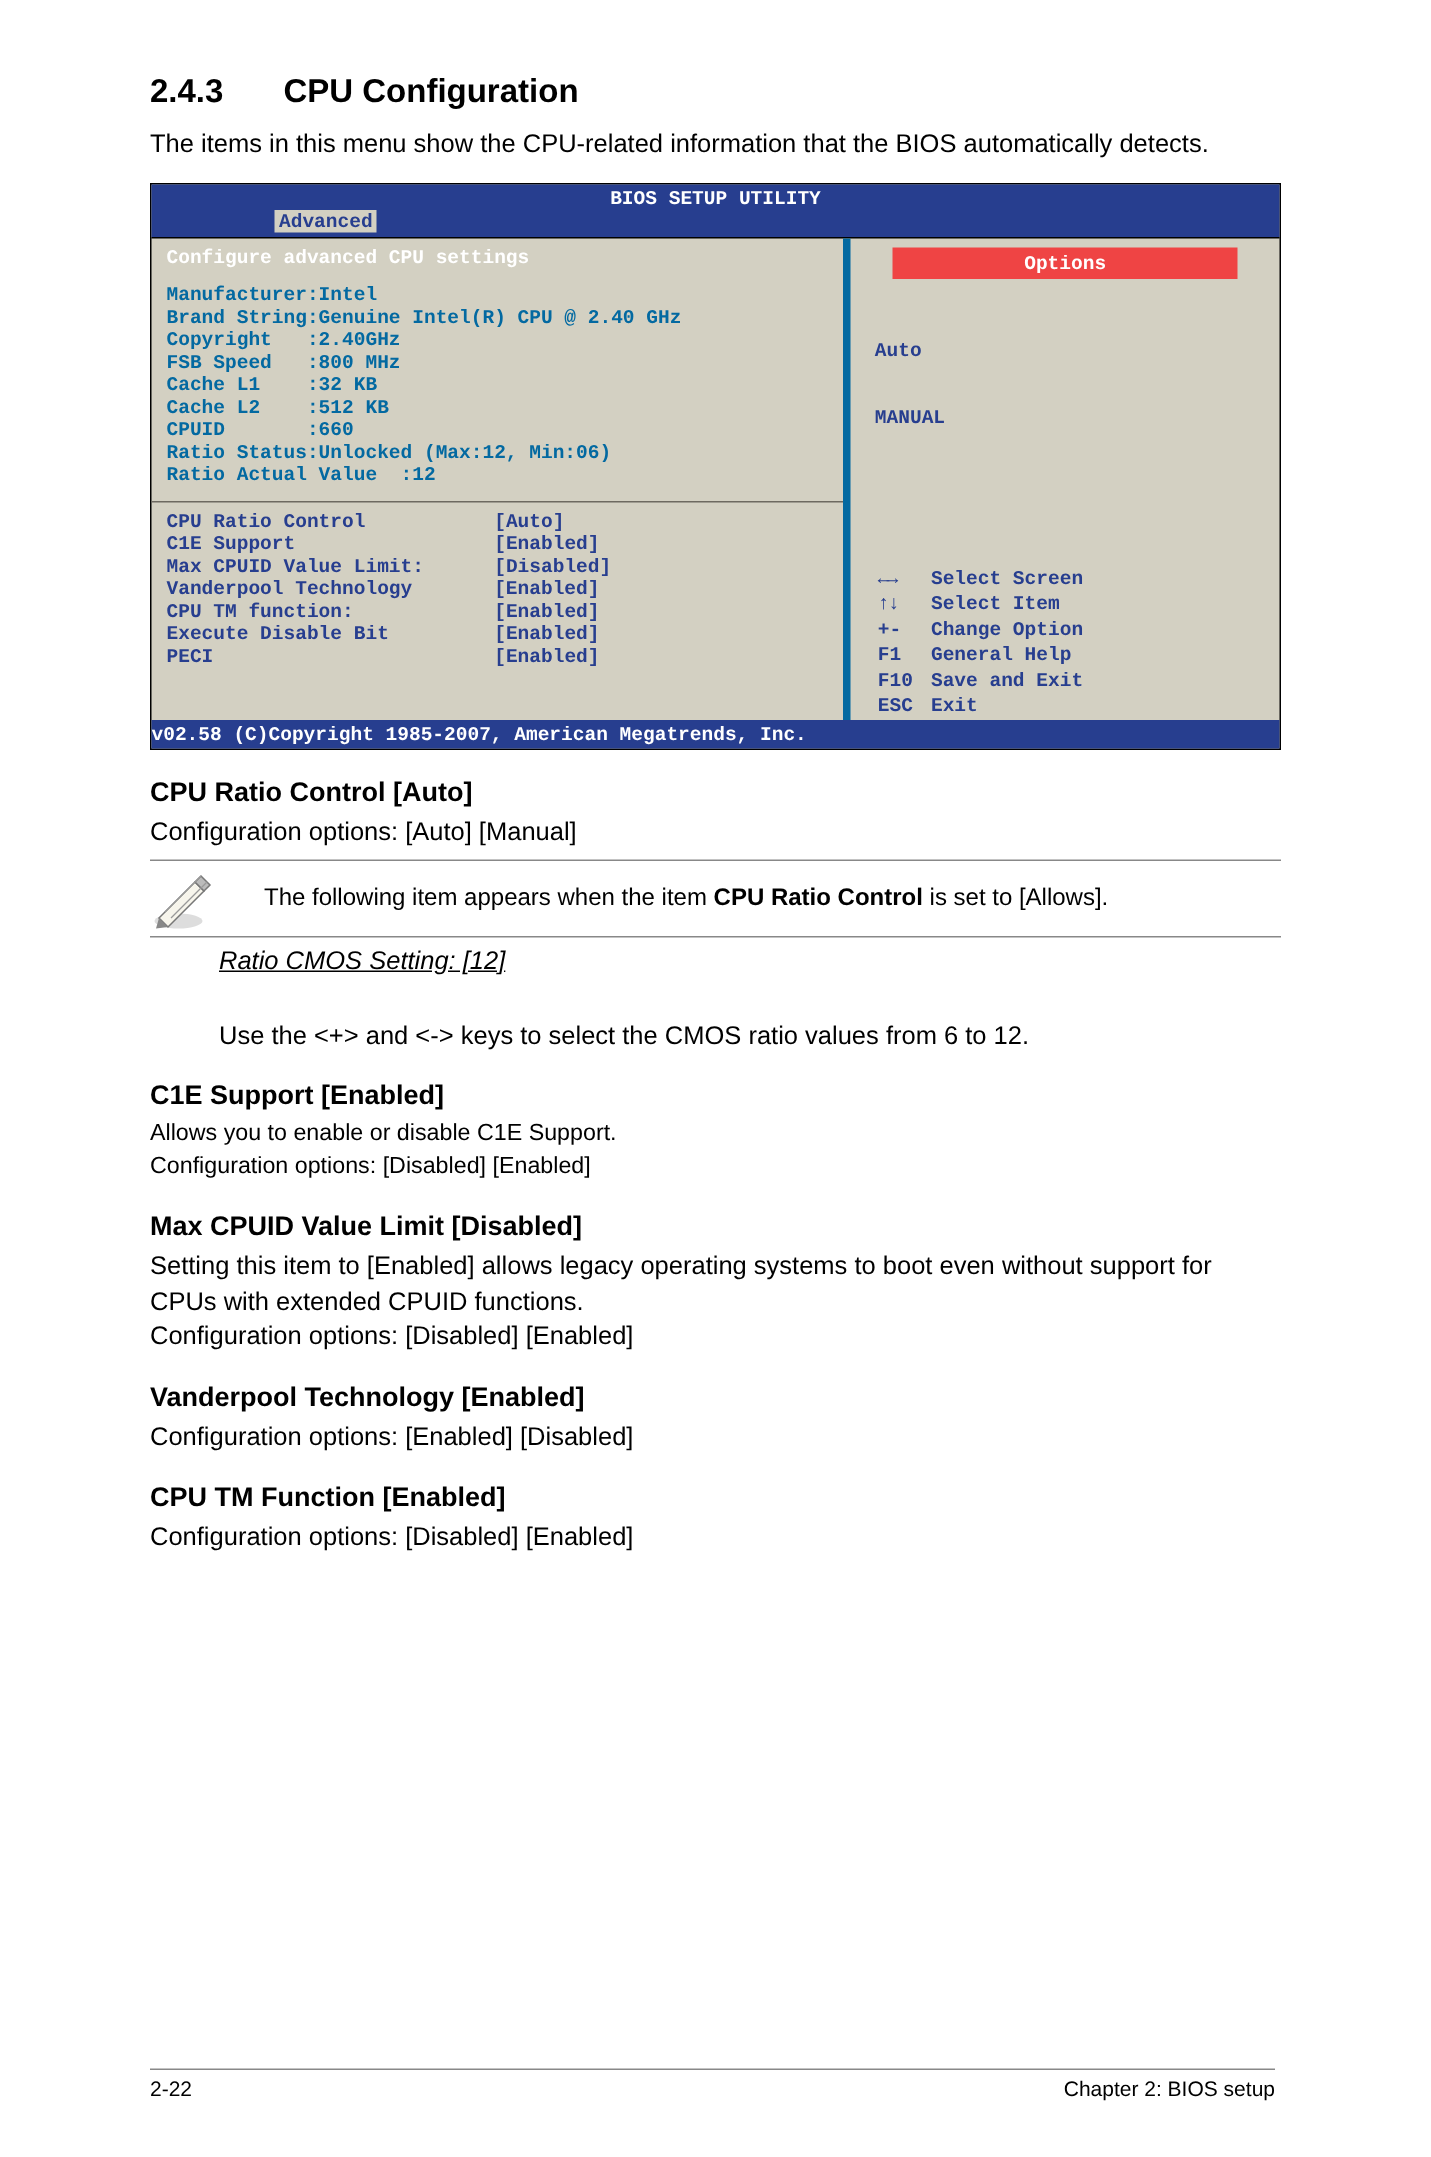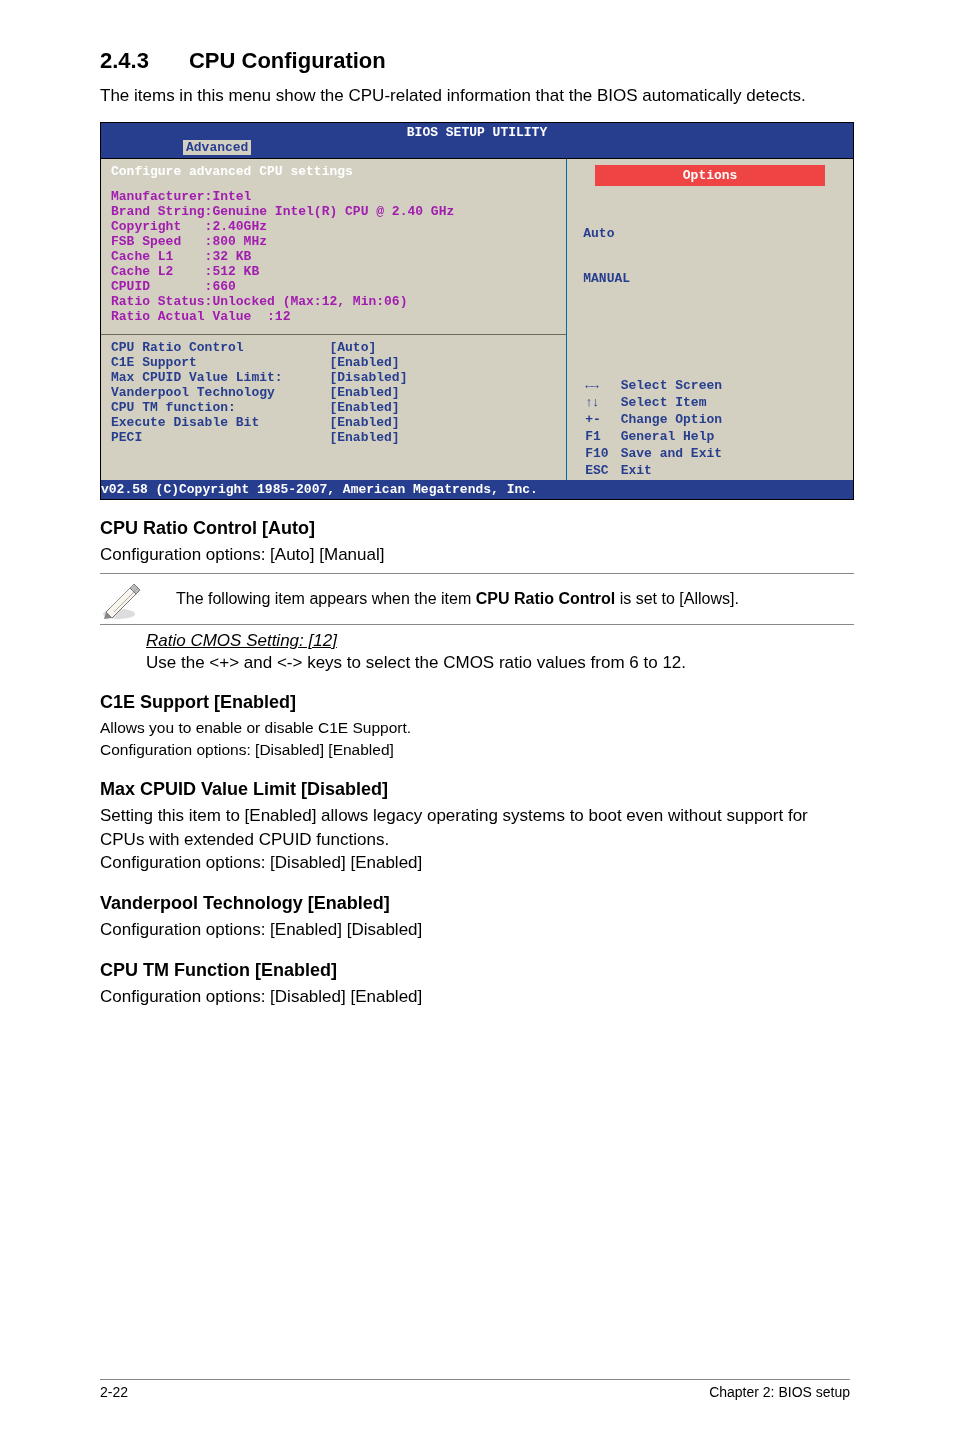--- a/index.html
+++ b/index.html
@@ -50,29 +50,29 @@
     background: #d3d0c2;
     color: #273e8f;
     padding: 0 3px;
   }
   .bios-main {
     display: flex;
     border-top: 1px solid #000;
   }
   .bios-left {
     width: 62%;
-    border-right: 1px solid #0369a1;
+    border-right: 5px solid #0369a1;
   }
   .bios-left-title {
     color: #fff;
     padding: 5px 10px;
     font-weight: bold;
   }
   .bios-left-section {
-    color: #a21caf;
+    color: #0369a1;
     padding: 5px 10px 10px 10px;
     border-bottom: 1px solid #6d6960;
   }
   .bios-left-section div, .bios-settings div { white-space: pre; }
   .bios-settings {
     color: #273e8f;
     padding: 5px 10px 20px 10px;
   }
   .bios-right {
     width: 38%;
@@ -146,20 +146,21 @@
     font-style: italic;
     text-decoration: underline;
     font-size: 17px;
     margin-left: 46px;
     margin-top: 6px;
   }
   .ratio-desc {
     font-size: 17px;
     margin-left: 46px;
     line-height: 1.4;
+    margin-top: 28px;
   }
 
   .footer {
     position: absolute;
     bottom: 38px;
     left: 100px;
     right: 104px;
     border-top: 1px solid #888;
     padding-top: 4px;
     display: flex;

